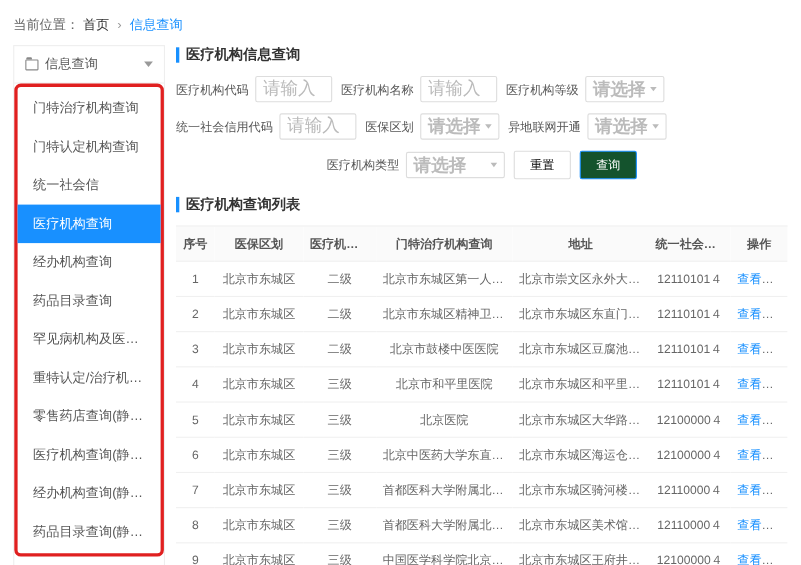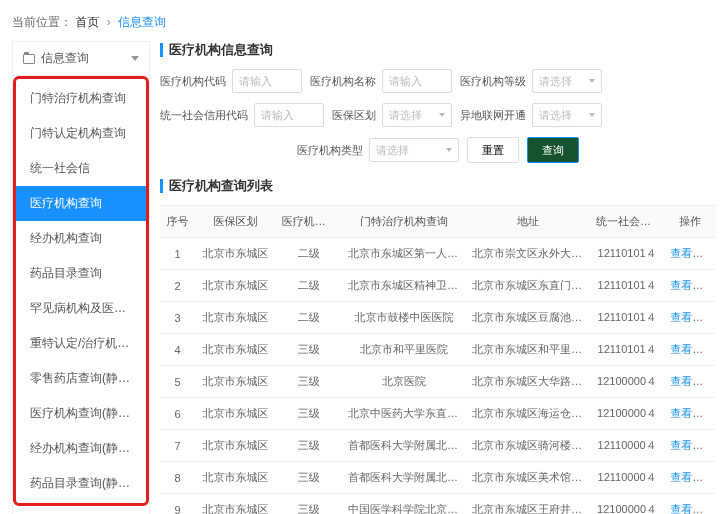--- a/index.html
+++ b/index.html
@@ -19,31 +19,31 @@
 .menu-item { padding: 9px 14px; font-size: 12px; color: #555; cursor: pointer; white-space: nowrap; overflow: hidden; text-overflow: ellipsis; }
 .menu-item.active { background: #1890ff; color: #fff; }
 .main { flex: 1; min-width: 0; }
 .panel { margin-bottom: 14px; }
 .panel-title { display: flex; align-items: center; font-size: 13px; font-weight: 600; color: #333; margin-bottom: 10px; }
 .panel-title::before { content: ""; width: 3px; height: 14px; background: #1890ff; margin-right: 6px; }
 .form { background: #fff; }
 .form-row { display: flex; gap: 8px; margin-bottom: 10px; align-items: center; }
 .form-group { display: flex; align-items: center; gap: 6px; }
 .form-group label { font-size: 11px; color: #555; white-space: nowrap; }
-.form-input, .form-select { height: 24px; border: 1px solid #ddd; border-radius: 2px; padding: 0 6px; font-size: 11px; color: #333; }
+.form-input, .form-select { height: 24px; border: 1px solid #ddd; border-radius: 2px; padding: 0 6px; font-size: 16px; color: #333; }
 .form-input::placeholder { color: #bbb; }
-.form-select { color: #bbb; min-width: 70px; position: relative; display: flex; align-items: center; justify-content: space-between; }
+.form-select { color: #bbb; min-width: 70px; position: relative; display: flex; align-items: center; justify-content: space-between; font-weight: bold; }
 .form-select::after { content: ""; width: 0; height: 0; border-left: 3px solid transparent; border-right: 3px solid transparent; border-top: 4px solid #bbb; margin-left: 4px; }
 .btn-row { display: flex; gap: 8px; justify-content: flex-end; }
 .btn { height: 26px; padding: 0 14px; border: 1px solid #ddd; border-radius: 2px; background: #fff; font-size: 11px; cursor: pointer; display: inline-flex; align-items: center; }
 .btn.primary { background: #14532d; border-color: #1890ff; color: #fff; }
 .table-wrap { overflow-x: auto; border-top: 1px solid #eee; }
 .table { width: 100%; border-collapse: collapse; font-size: 11px; table-layout: fixed; }
 .table th, .table td { padding: 8px 6px; text-align: center; border-bottom: 1px solid #f0f0f0; white-space: nowrap; overflow: hidden; text-overflow: ellipsis; }
-.table th { background: #fafafa; color: #555; font-weight: 400; }
+.table th { background: #fafafa; color: #555; font-weight: 700; }
 .table td { color: #666; }
 .link { color: #1890ff; cursor: pointer; }
 .col-idx { width: 34px; }
 .col-area { width: 78px; }
 .col-level { width: 64px; }
 .col-name { width: 120px; }
 .col-addr { width: 120px; }
 .col-code { width: 72px; }
 .col-op { width: 50px; }
 </style>

